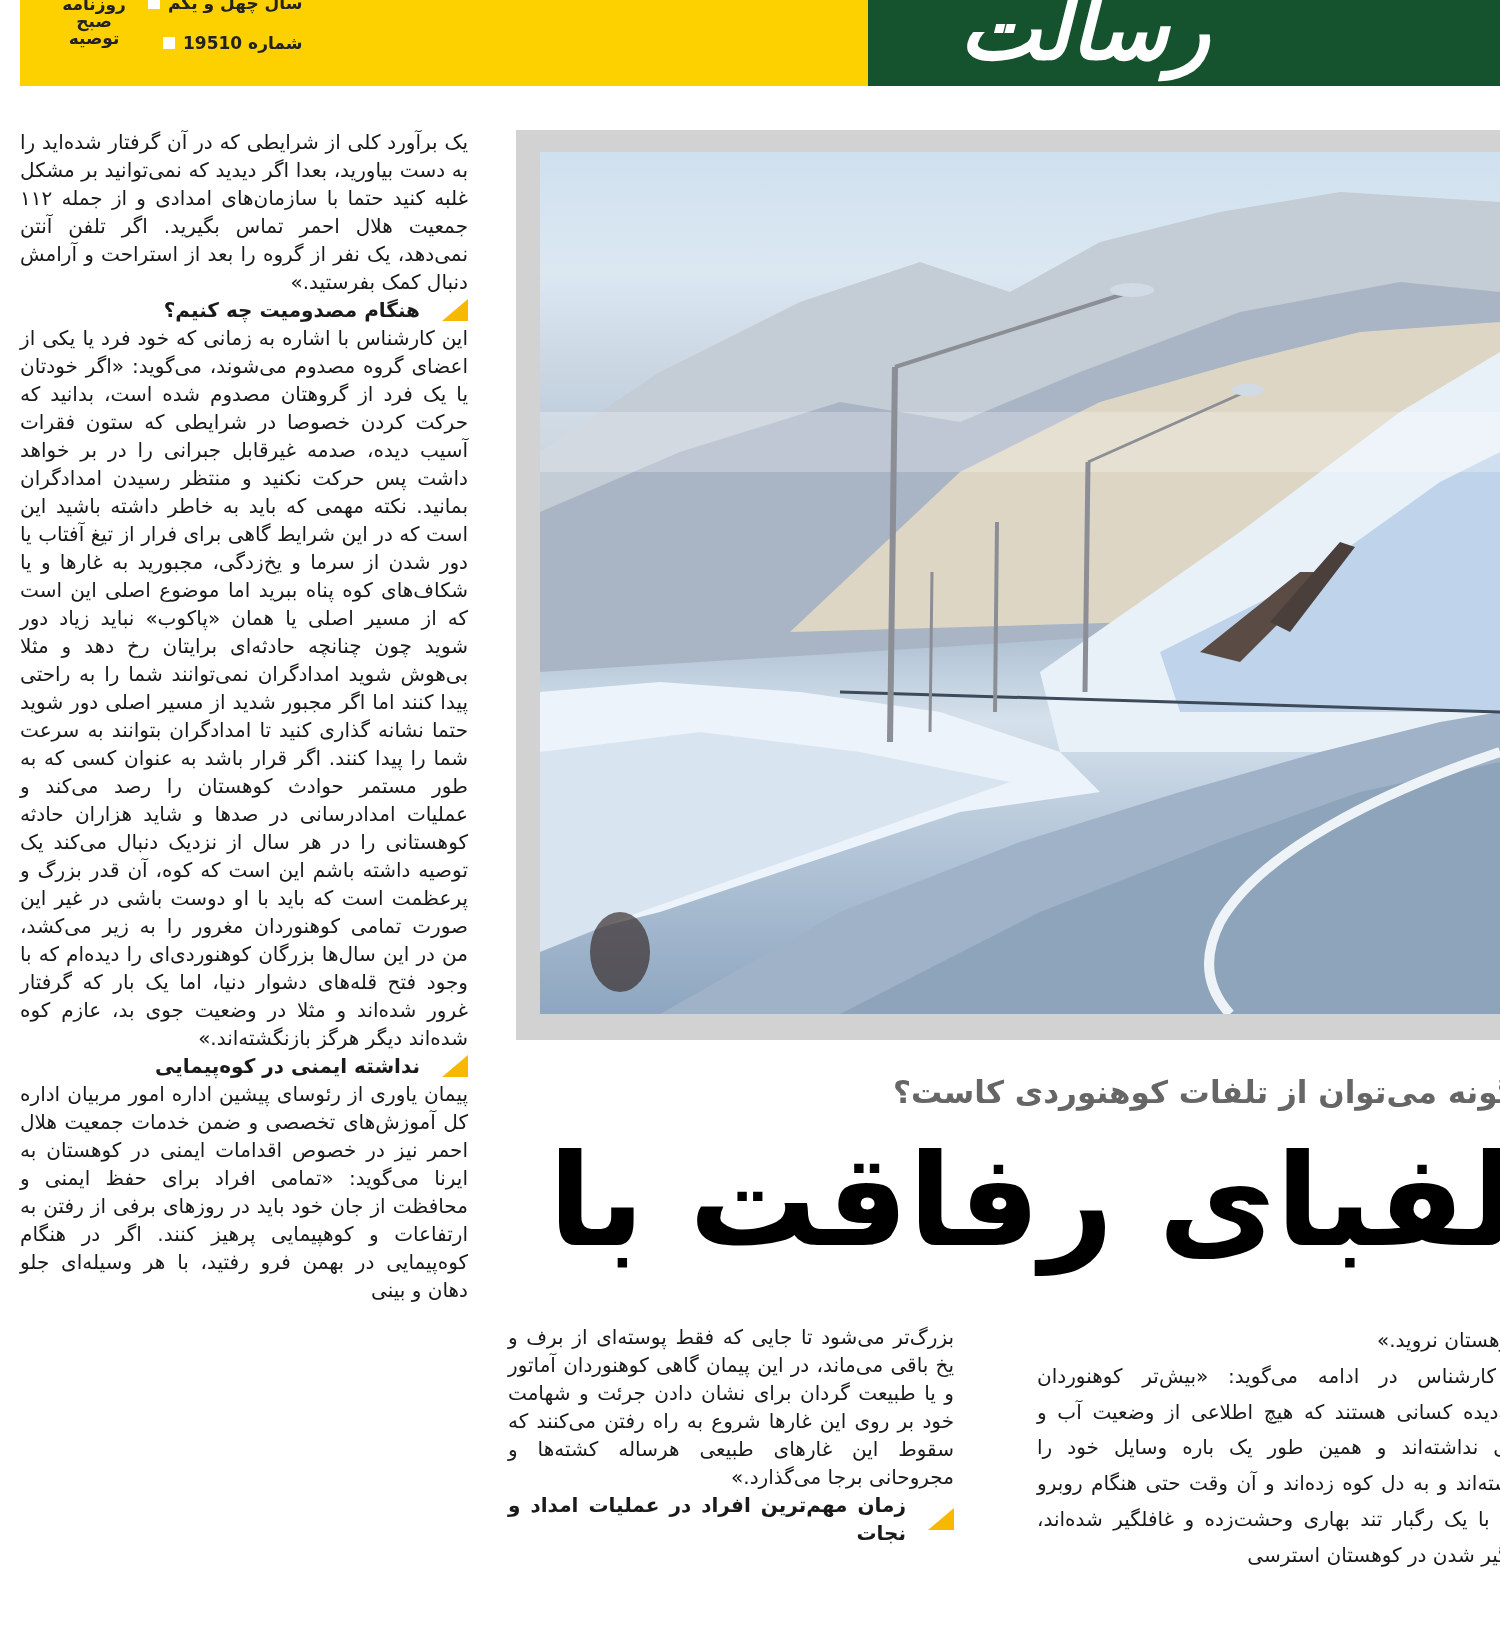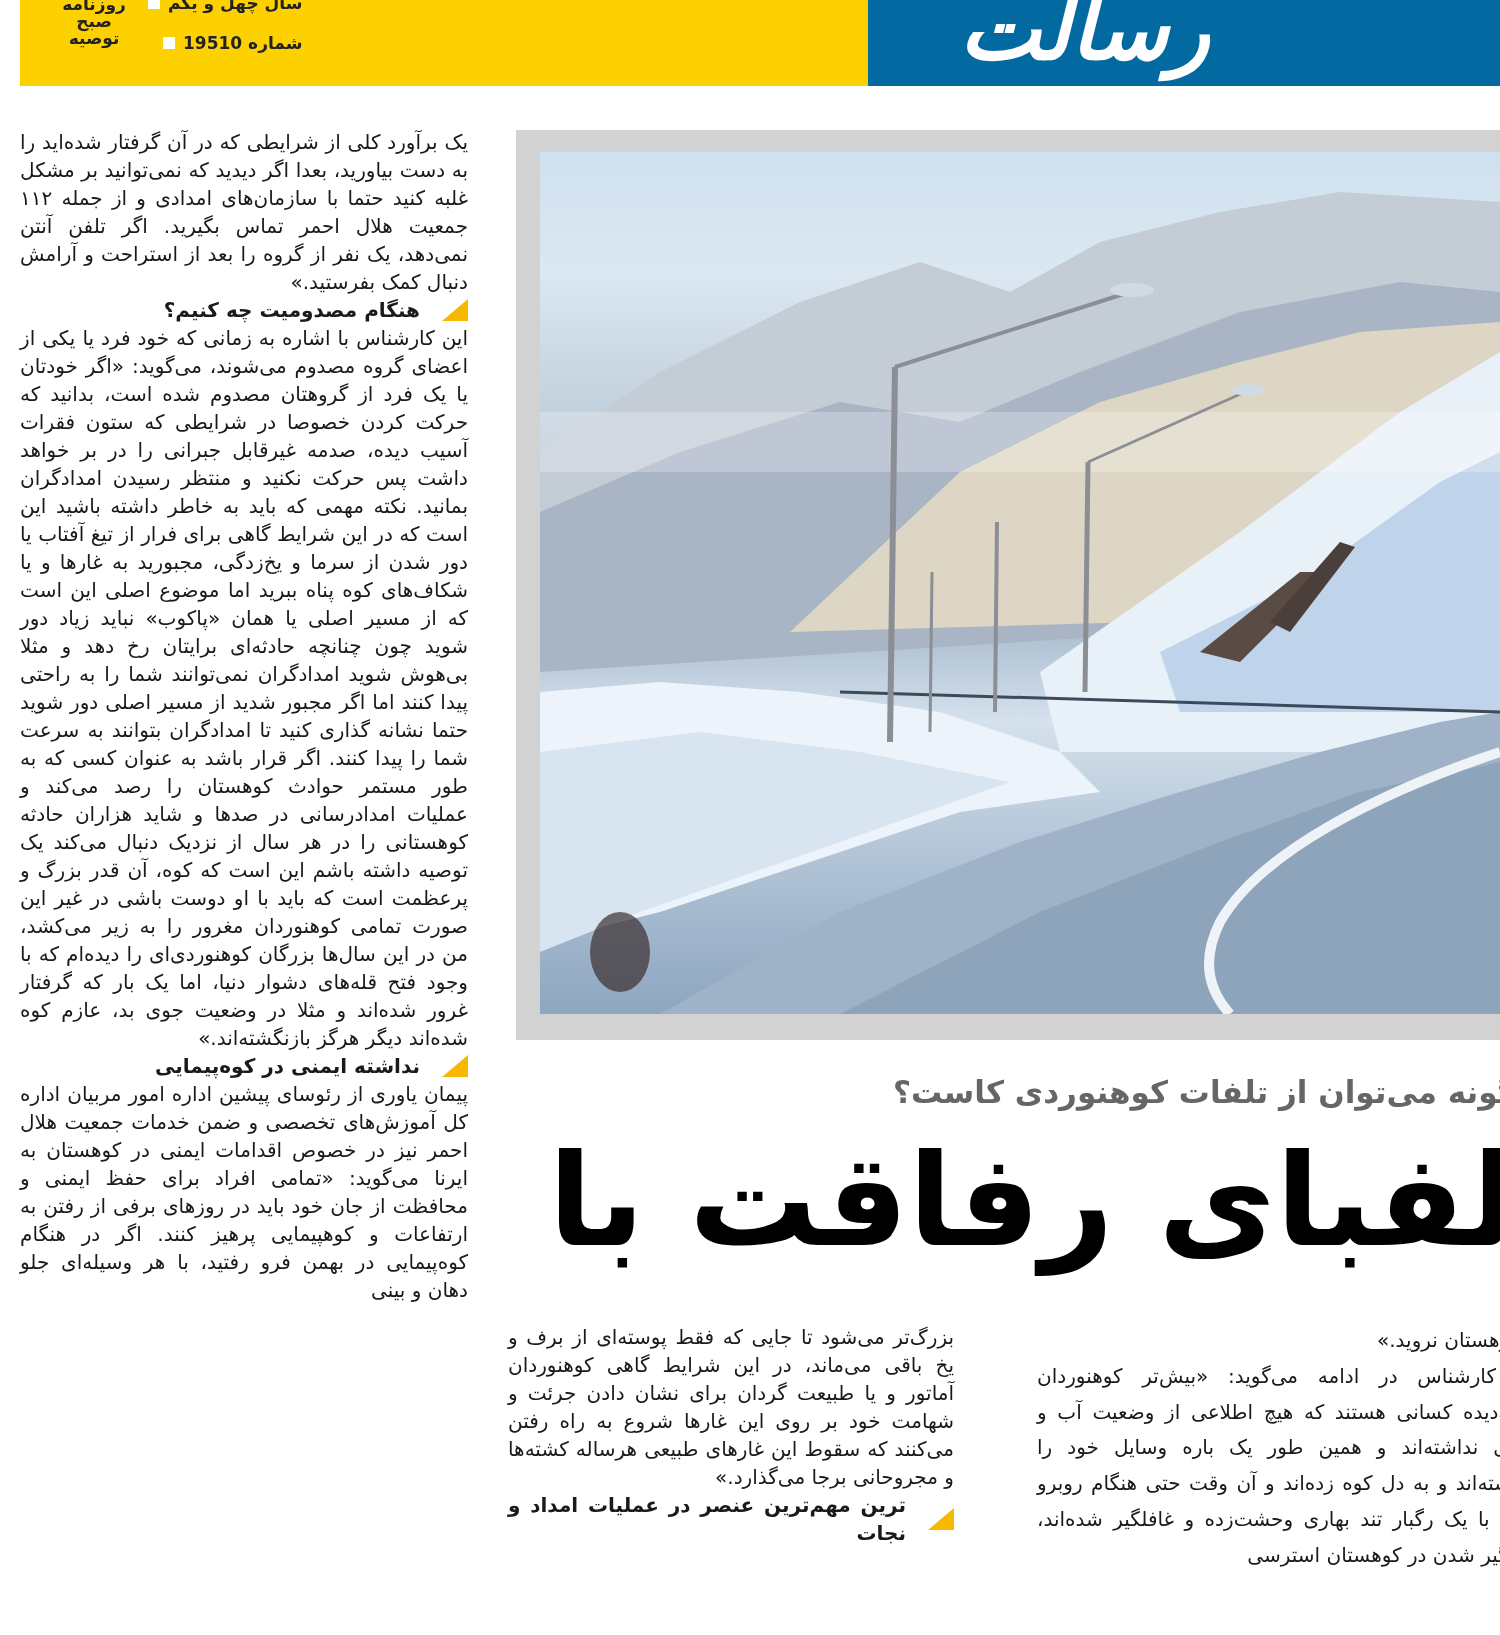--- a/index.html
+++ b/index.html
@@ -2,21 +2,21 @@
 <html><head>
 <meta charset="utf-8">
 <style>
   * { box-sizing: border-box; margin: 0; padding: 0; }
   html, body { width: 1500px; height: 1635px; overflow: hidden; background: #ffffff; }
   body { position: relative; font-family: "DejaVu Sans", sans-serif; color: #111; }
 
   
   .masthead { position: absolute; left: 20px; top: 0; width: 1480px; height: 82px; border-radius: 14px; }
   .mast-yellow { position: absolute; left: 0; top: 0; width: 848px; height: 86px; background: #fdd000; }
-  .mast-red { position: absolute; left: 848px; top: 0; width: 632px; height: 86px; background: #0369a1; overflow: hidden; }
+  .mast-red { position: absolute; left: 848px; top: 0; width: 632px; height: 86px; background: #14532d; overflow: hidden; }
   .mast-logo { position: absolute; right: 290px; top: -14px; font-family: "DejaVu Serif", serif; font-size: 86px; font-weight: bold; color: #ffffff; font-style: italic; line-height: 1; direction: rtl; }
   .mast-paper { position: absolute; left: 34px; top: -4px; width: 80px; font-family: "DejaVu Sans", sans-serif; font-weight: bold; font-size: 17px; line-height: 17px; text-align: center; color: #222; direction: rtl; }
   .mast-meta { position: absolute; left: 128px; top: -8px; direction: rtl; font-weight: bold; font-size: 17px; color: #222; }
   .mast-meta .row { display: flex; align-items: center; gap: 8px; height: 22px; margin-bottom: 18px; flex-direction: row-reverse; justify-content: flex-end; }
   .sq { width: 12px; height: 12px; background: #fff; display: inline-block; }
 
   
   .col { position: absolute; direction: rtl; text-align: justify; font-family: "DejaVu Sans", sans-serif; font-size: 20px; line-height: 28px; color: #1a1a1a; letter-spacing: -0.6px; }
   .col p { margin: 0; }
   .col-left { left: 20px; top: 128px; width: 448px; }
@@ -119,24 +119,24 @@
 </div>
 
 <div class="kicker-wrap">
   <div class="kicker-inner">چگونه می‌توان از تلفات کوهنوردی کاست؟</div>
 </div>
 <div class="title-wrap">
   <div class="title-inner">الفبای رفاقت با کوهستان</div>
 </div>
 
 <div class="col col-mid">
-  <p>بزرگ‌تر می‌شود تا جایی که فقط پوسته‌ای از برف و یخ باقی می‌ماند، در این شرایط گاهی کوهنوردان آماتور و یا طبیعت گردان برای نشان دادن جرئت و شهامت خود بر روی این غارها شروع به راه رفتن می‌کنند که سقوط این غارهای طبیعی هرساله کشته‌ها و مجروحانی برجا می‌گذارد.»</p>
+  <p>بزرگ‌تر می‌شود تا جایی که فقط پوسته‌ای از برف و یخ باقی می‌ماند، در این پیمان گاهی کوهنوردان آماتور و یا طبیعت گردان برای نشان دادن جرئت و شهامت خود بر روی این غارها شروع به راه رفتن می‌کنند که سقوط این غارهای طبیعی هرساله کشته‌ها و مجروحانی برجا می‌گذارد.»</p>
   <div class="subhead">
     <span class="tri"></span>
-    <span>ترین مهم‌ترین عنصر در عملیات امداد و نجات</span>
+    <span>زمان مهم‌ترین افراد در عملیات امداد و نجات</span>
   </div>
 </div>
 
 <div class="col-right-wrap">
   <div class="col-right">
     <p>به کوهستان نروید.»</p>
     <p>این کارشناس در ادامه می‌گوید: «بیش‌تر کوهنوردان حادثه‌دیده کسانی هستند که هیچ اطلاعی از وضعیت آب و هوایی نداشته‌اند و همین طور یک باره وسایل خود را برداشته‌اند و به دل کوه زده‌اند و آن وقت حتی هنگام روبرو شدن با یک رگبار تند بهاری وحشت‌زده و غافلگیر شده‌اند، غافلگیر شدن در کوهستان استرسی</p>
   </div>
 </div>
 

